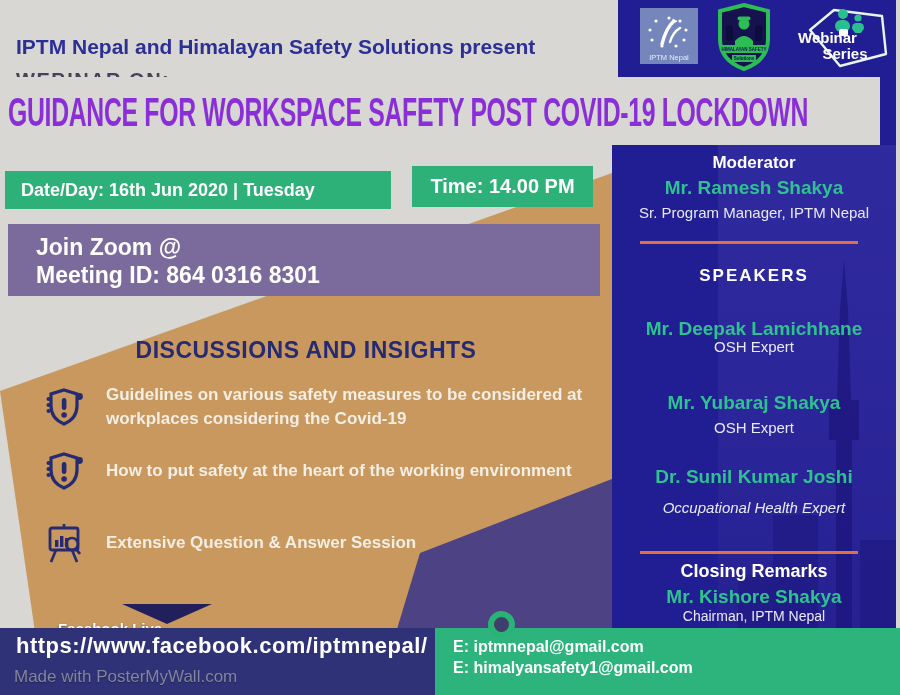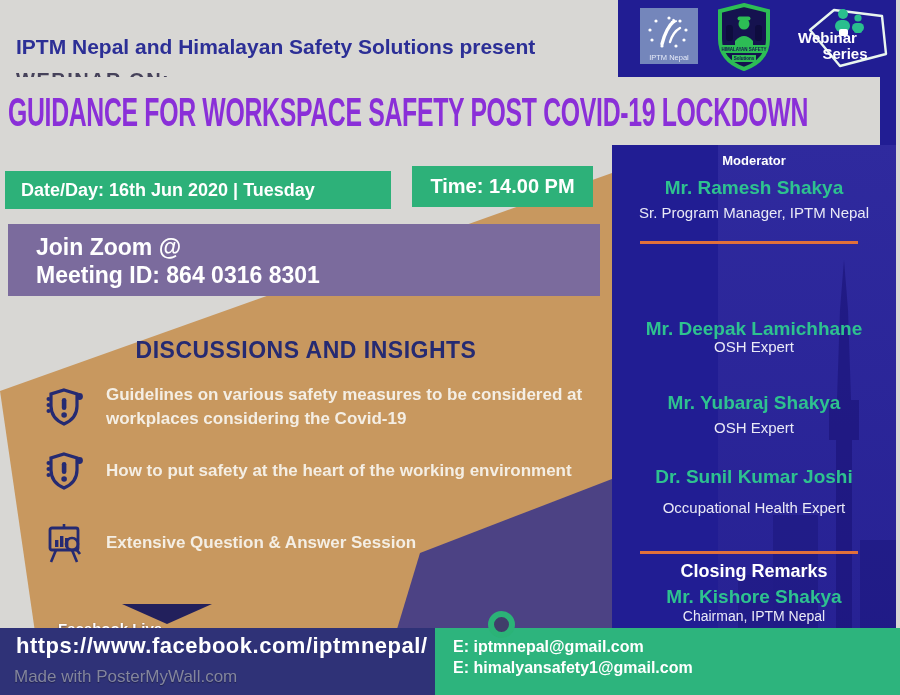--- a/index.html
+++ b/index.html
@@ -50,33 +50,33 @@
 
   .logos-row { position:absolute; left:6px; top:0; right:0; height:77px; }
   .iptm-logo { position:absolute; left:22px; top:8px; width:58px; height:56px; background:#7486bb; }
   .iptm-caption { position:absolute; left:0; right:0; bottom:2px; text-align:center; font-size:7.5px; color:#e6ebf8; }
   .shield-logo { position:absolute; left:96px; top:3px; width:60px; height:68px; }
   .webinar-badge { position:absolute; left:180px; top:4px; width:94px; height:66px; }
   .webinar-badge .wb-line1 { position:absolute; left:0; right:0; top:25px; text-align:left; font-size:15px; font-weight:bold; color:#fff; }
   .webinar-badge .wb-line2 { position:absolute; left:0; right:0; top:41px; text-align:center; font-size:15px; font-weight:bold; color:#fff; }
 
   .sb-text { position:absolute; left:0; right:0; text-align:center; }
-  .sb-label   { font-size:13px; font-weight:bold; color:#ffffff; }
+  .sb-label   { font-size:17px; font-weight:bold; color:#ffffff; }
   .sb-name    { font-size:19px; font-weight:bold; color:#2ec28f; }
   .sb-title   { font-size:15px; color:#e9e9f6; }
   .mod-label { top:153px; }
   .mod-name  { top:177px; }
   .mod-title { top:204px; }
   .divider { position:absolute; left:28px; right:38px; height:3px; background:#e2703a; }
   .divider1 { top:241px; }
   .divider2 { top:551px; }
   .speakers-label { top:266px; letter-spacing:2px; }
   .sp1-name { top:318px; } .sp1-title { top:338px; }
   .sp2-name { top:392px; } .sp2-title { top:419px; }
-  .sp3-name { top:466px; } .sp3-title { top:499px; }
+  .sp3-name { top:466px; } .sp3-title { top:499px;font-style:italic; }
   .closing-label { top:561px; font-size:18px; }
   .closing-name  { top:586px; }
   .closing-title { top:608px; font-size:14px; }
 
   
   .headline-band { position:absolute; left:0; top:77px; width:880px; height:68px; background:#d8d7d4; z-index:3; }
   .headline { position:absolute; left:8px; top:13px; font-size:40px; font-weight:bold; color:#8a2fd8;
     white-space:nowrap; letter-spacing:-.5px; transform:scaleX(.62); transform-origin:left center; }
 
   
@@ -228,20 +228,21 @@
         <div class="wb-line2">Series</div>
       </div>
     </div>
 
     <div class="sb-text sb-label mod-label">Moderator</div>
     <div class="sb-text sb-name mod-name">Mr. Ramesh Shakya</div>
     <div class="sb-text sb-title mod-title">Sr. Program Manager, IPTM Nepal</div>
 
     <div class="divider divider1"></div>
 
+    <div class="sb-text sb-label speakers-label">SPEAKERS</div>
 
     <div class="sb-text sb-name sp1-name">Mr. Deepak Lamichhane</div>
     <div class="sb-text sb-title sp1-title">OSH Expert</div>
     <div class="sb-text sb-name sp2-name">Mr. Yubaraj Shakya</div>
     <div class="sb-text sb-title sp2-title">OSH Expert</div>
     <div class="sb-text sb-name sp3-name">Dr. Sunil Kumar Joshi</div>
     <div class="sb-text sb-title sp3-title">Occupational Health Expert</div>
 
     <div class="divider divider2"></div>
 

